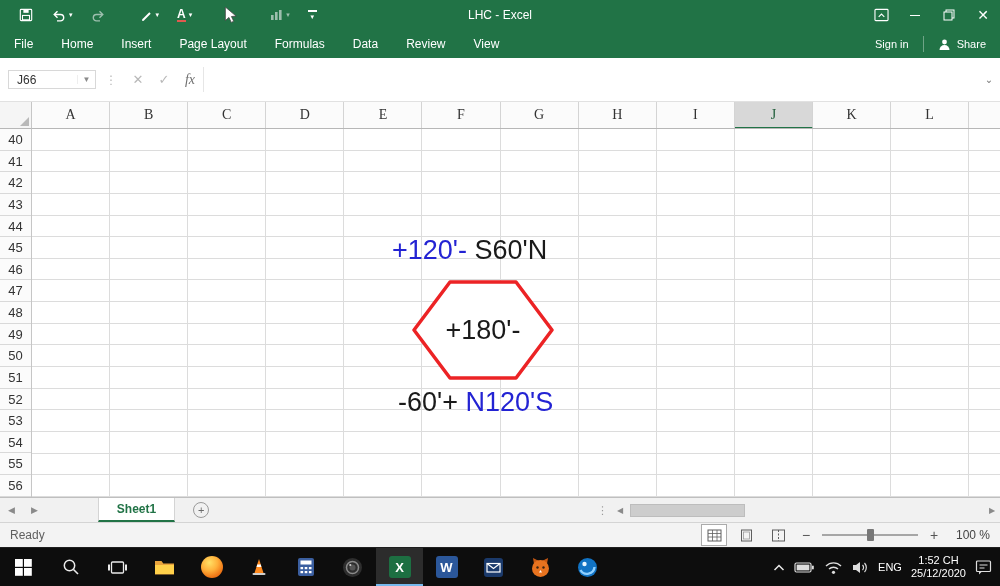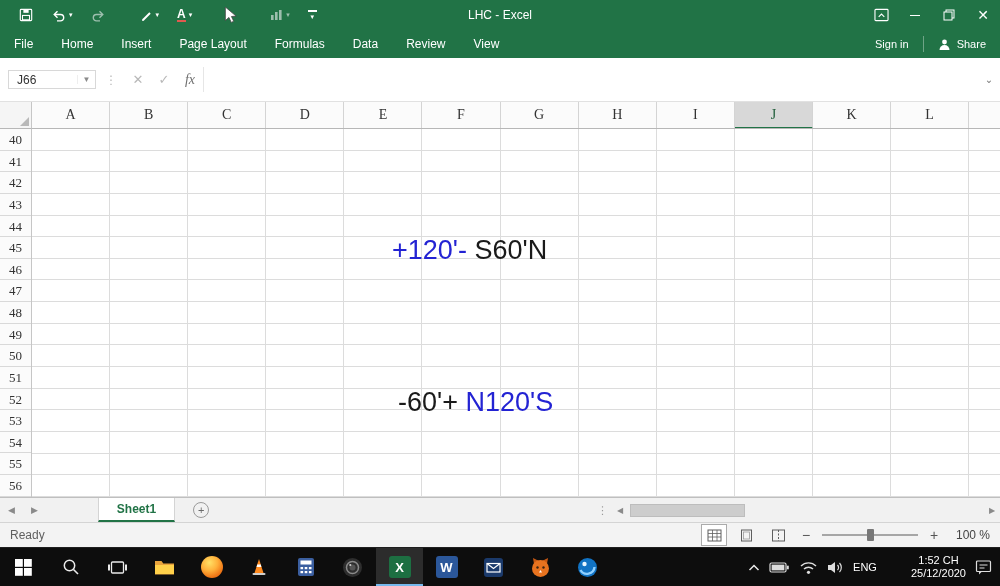--- a/index.html
+++ b/index.html
@@ -39,21 +39,21 @@
   .fb-expand { width:22px; text-align:center; color:#777; font-size:10px; }
 
   
   .sheet-area { position:absolute; left:0; top:102px; width:1000px; height:395px; background:#fff; }
   .corner { position:absolute; left:0; top:0; width:32px; height:27px; background:#f5f5f5; border-right:1px solid #c6c6c6; border-bottom:1px solid #b7b7b7; }
   .corner::after { content:""; position:absolute; right:2px; bottom:2px; border-left:9px solid transparent; border-bottom:9px solid #b9b9b9; }
   .col-headers { position:absolute; left:32px; top:0; right:0; height:27px; background:#fbfbfb; border-bottom:1px solid #b7b7b7; display:flex; overflow:hidden; }
   .colh { flex:0 0 78.1px; width:78.1px; height:27px; line-height:26px; text-align:center; font-family:"Liberation Serif", serif; font-size:14px; color:#333; border-right:1px solid #d4d4d4; }
   .colh-active { background:#d8d8d8; border-bottom:2px solid #217346; color:#1e5c38; }
   .row-headers { position:absolute; left:0; top:27px; width:32px; bottom:0; background:#fbfbfb; border-right:1px solid #c6c6c6; overflow:hidden; }
-  .rowh { height:21.64px; line-height:21px; text-align:center; font-family:Liberation Serif, serif; font-size:13px; color:#333; border-bottom:1px solid #d9d9d9; }
+  .rowh { height:21.64px; line-height:21px; text-align:center; font-family:Liberation Sans, sans-serif; font-size:13px; color:#333; border-bottom:1px solid #d9d9d9; }
   .cells { position:absolute; left:32px; top:27px; right:0; bottom:0; background:#fff;
     background-image:
       repeating-linear-gradient(to right, transparent 0, transparent 77.1px, #dcdcdc 77.1px, #dcdcdc 78.1px),
       repeating-linear-gradient(to bottom, transparent 0, transparent 20.64px, #dcdcdc 20.64px, #dcdcdc 21.64px);
   }
   .cell-text { position:absolute; font-size:27px; color:#1a1a1a; white-space:nowrap; }
   .blue { color:#2323d3; }
   .txt-top { left:360px; top:106px; }
   .txt-bottom { left:366px; top:258px; }
   .hexwrap { position:absolute; left:377px; top:148px; width:148px; height:106px; display:flex; align-items:center; justify-content:center; }
@@ -83,21 +83,21 @@
   .zoom-slider .thumb { position:absolute; left:45px; top:1px; width:7px; height:12px; background:#787878; border-radius:1px; }
   .zoom-label { width:40px; text-align:right; color:#444; }
 
   
   .taskbar { position:absolute; left:0; top:547px; width:1000px; height:39px; background:#0d0d0d; border-top:1px solid #1f1f1f; display:flex; align-items:stretch; }
   .tb-btn { width:47px; display:flex; align-items:center; justify-content:center; }
   .tb-active { background:rgba(255,255,255,.13); box-shadow:inset 0 -2px 0 #76b9ed; }
   .app-sq { width:22px; height:22px; border-radius:3px; display:flex; align-items:center; justify-content:center; color:#fff; font-weight:bold; font-size:13px; }
   .tray { margin-left:auto; display:flex; align-items:center; gap:9px; padding-right:8px; color:#fff; }
   .tray-text { font-size:11px; }
-  .clock { font-size:11px; line-height:13px; text-align:center;margin-left:25px; }
+  .clock { font-size:11px; line-height:13px; text-align:center; }
 </style>
 </head>
 <body>
 
 <div class="screen">
 
   <div class="titlebar">
     <div class="qat">
       <span class="qat-item">
         <svg width="14" height="14" viewBox="0 0 16 16">
@@ -238,20 +238,26 @@
         <div class="rowh">50</div>
         <div class="rowh">51</div>
         <div class="rowh">52</div>
         <div class="rowh">53</div>
         <div class="rowh">54</div>
         <div class="rowh">55</div>
         <div class="rowh">56</div>
       </div>
     <div class="cells">
       <div class="cell-text txt-top"><span class="blue">+120'-</span> <span>S60'N</span></div>
+      <div class="hexwrap">
+        <svg width="148" height="106" viewBox="0 0 148 106">
+          <polygon points="5,53 41,5 107,5 143,53 107,101 41,101" fill="#ffffff" stroke="#ec2325" stroke-width="3.5" stroke-linejoin="round"></polygon>
+        </svg>
+        <span class="hex-label">+180'-</span>
+      </div>
       <div class="cell-text txt-bottom"><span>-60'+</span> <span class="blue">N120'S</span></div>
     </div>
   </div>
 
   <div class="sheet-tabs">
     <span class="tab-nav">◀</span>
     <span class="tab-nav">▶</span>
     <div class="sheet-tab">Sheet1</div>
     <span class="add-sheet">+</span>
     <span class="tab-splitter">⋮</span>

